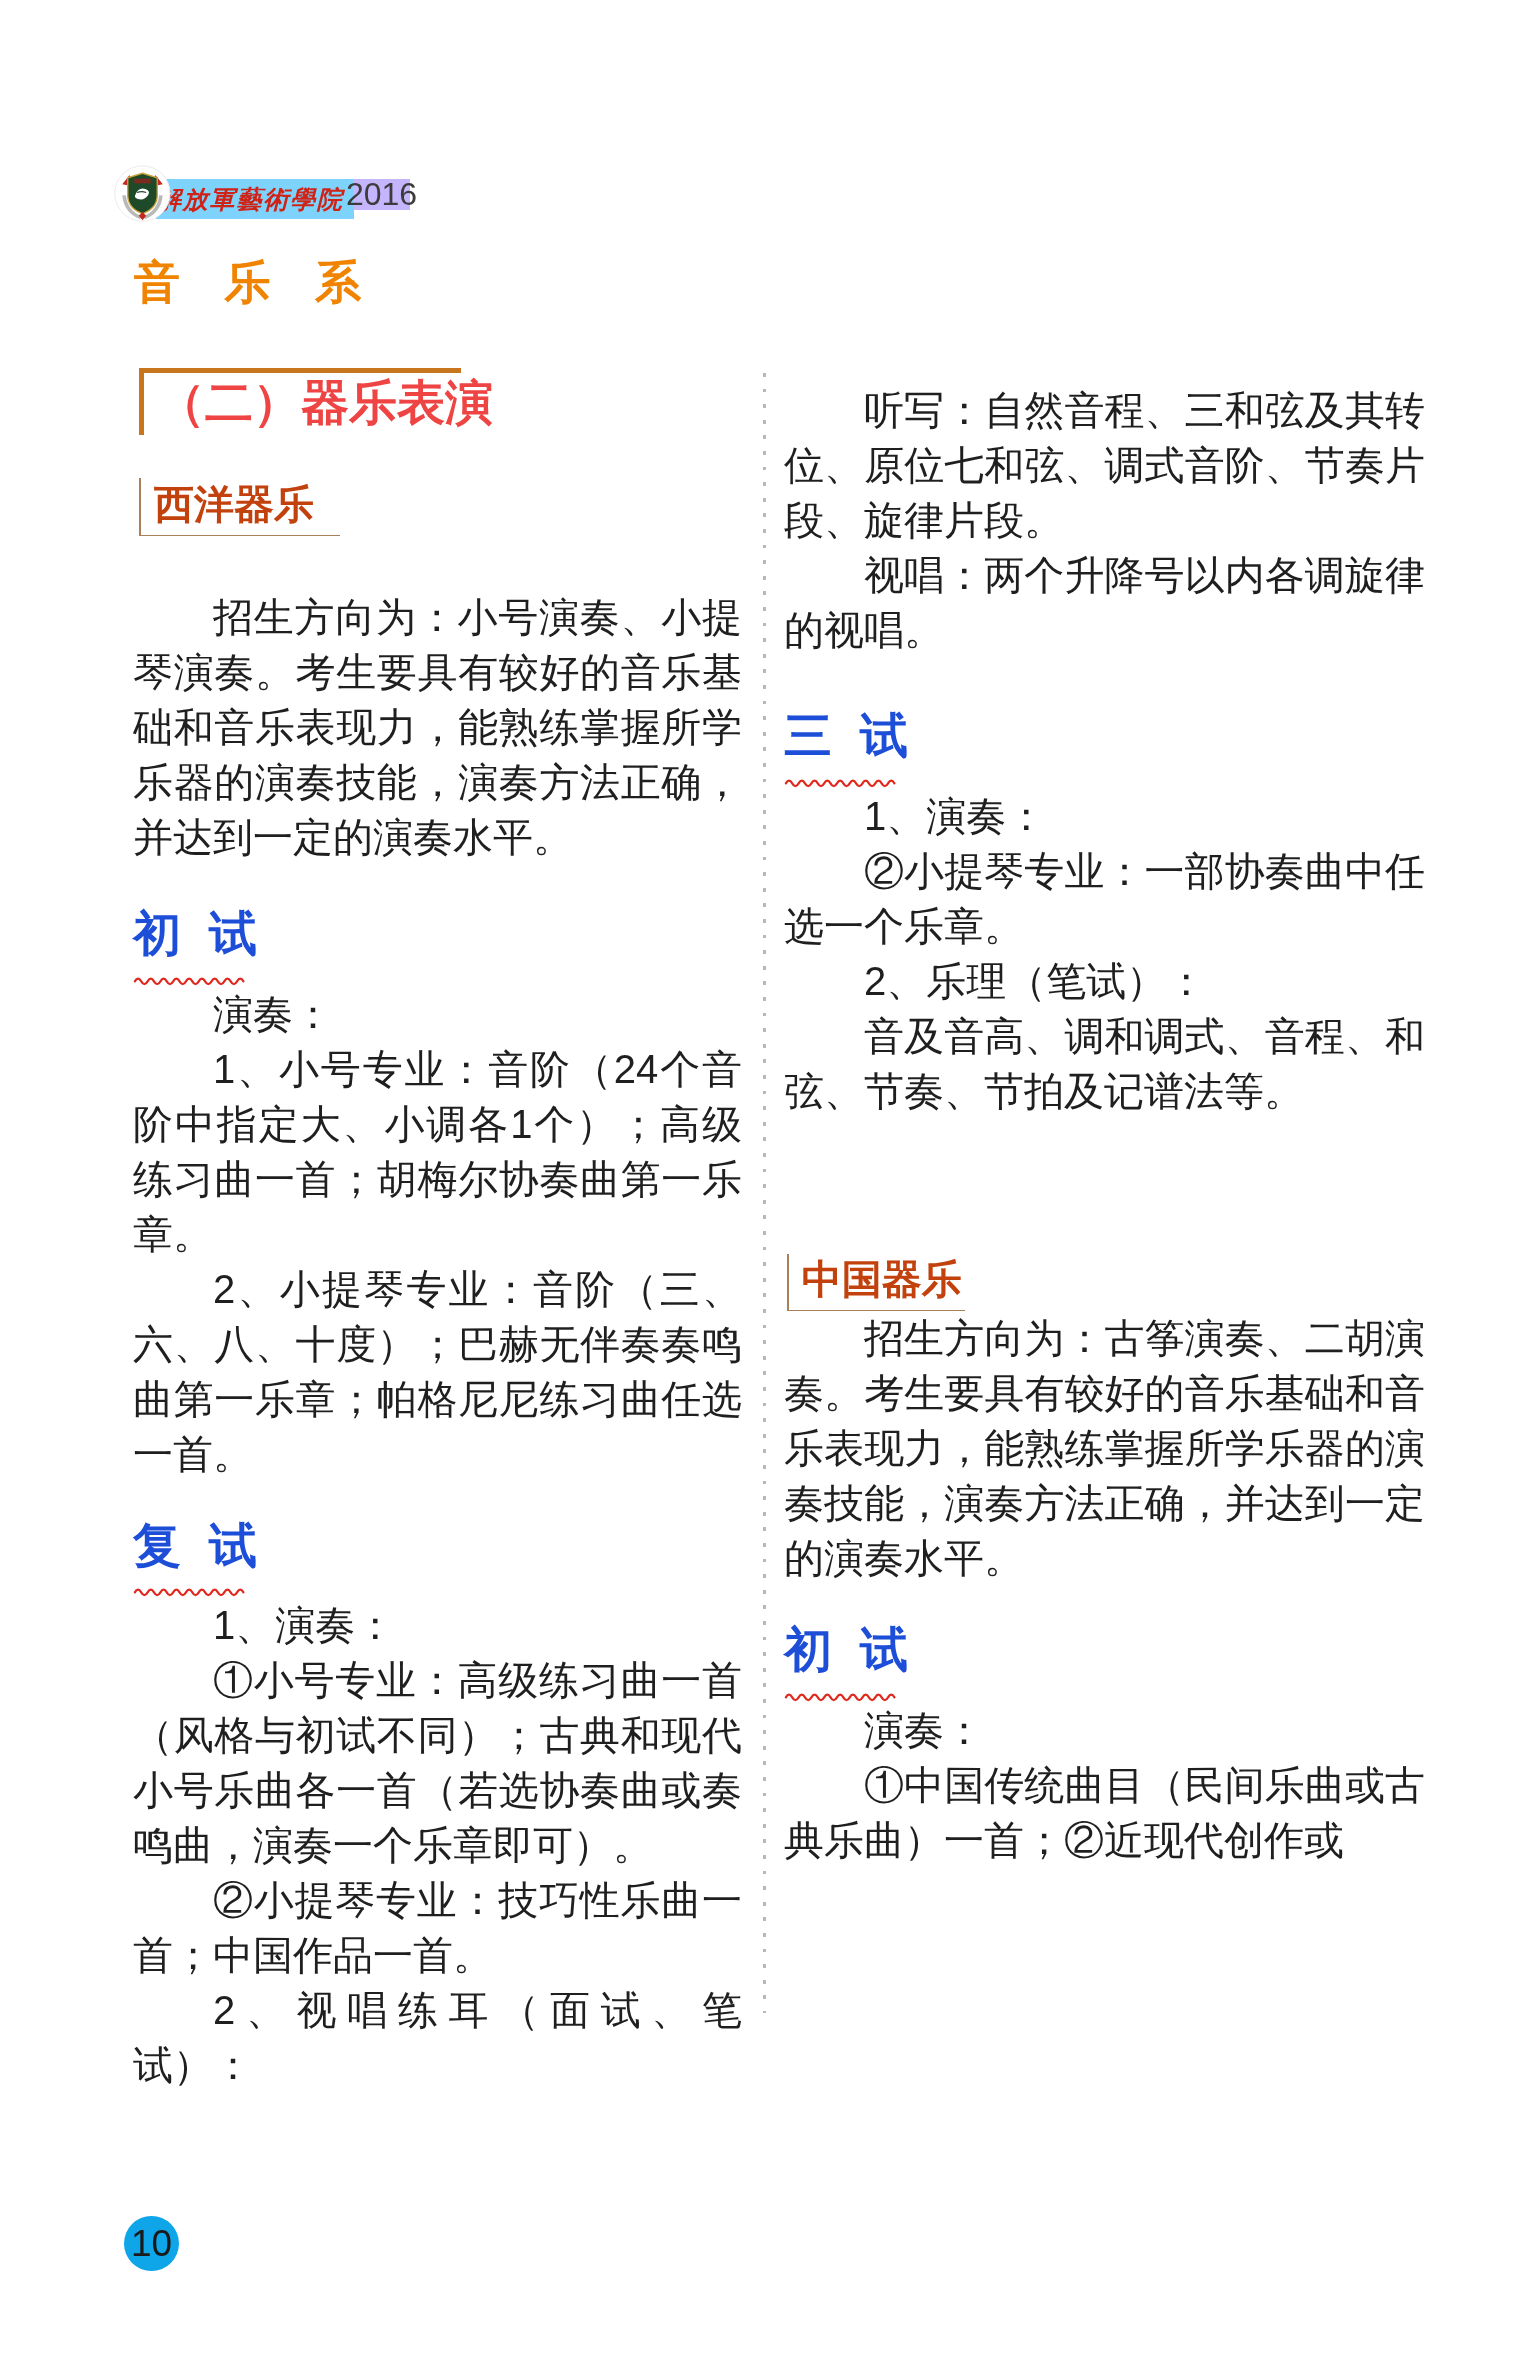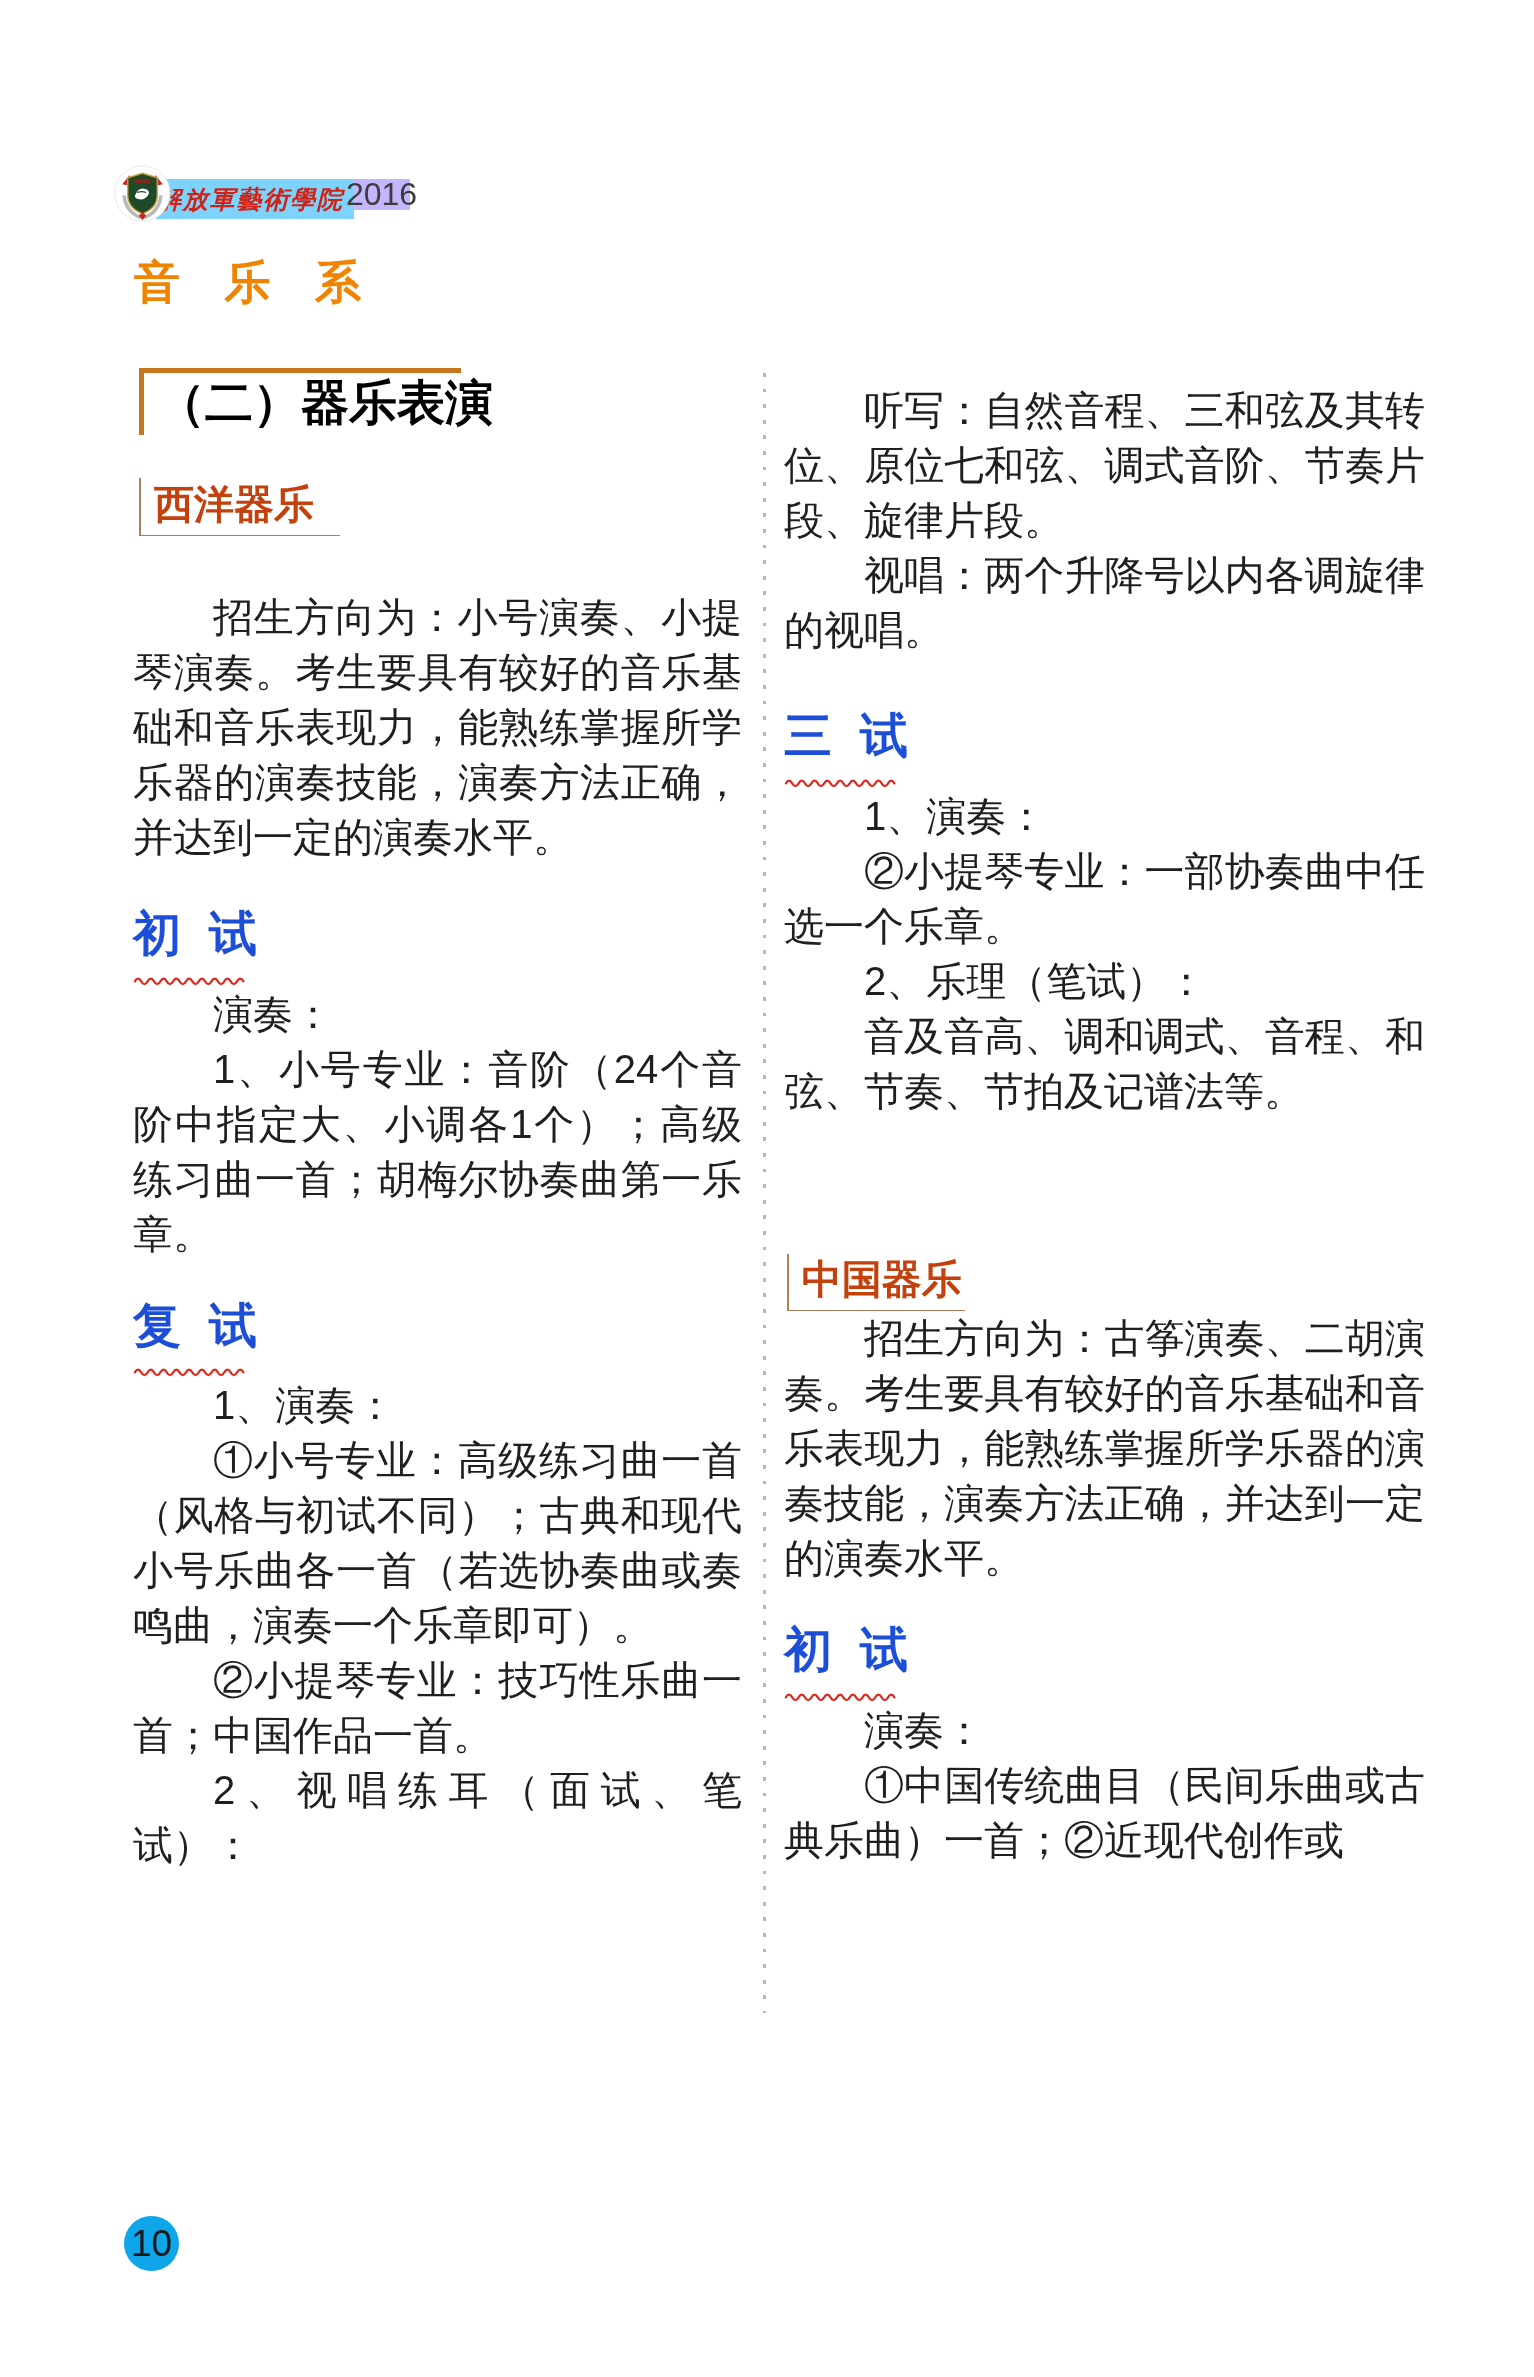--- a/index.html
+++ b/index.html
@@ -36,21 +36,21 @@
     font-family:"Liberation Serif",serif;
     font-size:46px;font-weight:bold;color:#f08300;letter-spacing:16.5px;
     white-space:nowrap;
   }
 
   
   .section-block{position:absolute;left:139px;top:368px;}
   .section-rule{width:322px;height:4.6px;background:#c8761d;}
   .section-inner{border-left:5.5px solid #c8761d;padding:3.7px 0 5.5px 13px;}
   .section-title{
-    font-size:48px;font-weight:bold;color:#000000;line-height:53px;white-space:nowrap;
+    font-size:48px;font-weight:bold;color:#ef4444;line-height:53px;white-space:nowrap;
   }
 
   
   .seg-label{
     display:inline-block;
     border-left:2.7px solid #a9805a;border-bottom:1.8px solid #a9805a;
     padding:3.7px 26px 9.2px 13px;
     font-size:40px;font-weight:bold;color:#c2410c;line-height:44px;
     white-space:nowrap;
   }
@@ -135,20 +135,21 @@
   <div class="col col-left">
     <p>招生方向为：小号演奏、小提琴演奏。考生要具有较好的音乐基础和音乐表现力，能熟练掌握所学乐器的演奏技能，演奏方法正确，并达到一定的演奏水平。</p>
 
     <h3 class="exam-heading mt-exam1-l">初 试</h3>
     <svg class="wavy" width="115" height="13" viewBox="0 0 126 14">
       <path d="M2 8 Q5.5 2 9 8 T16 8 T23 8 T30 8 T37 8 T44 8 T51 8 T58 8 T65 8 T72 8 T79 8 T86 8 T93 8 T100 8 T107 8 T114 8 T121 8" fill="none" stroke="#e0281e" stroke-width="2.4" stroke-linecap="round"></path>
     </svg>
 
     <p class="after-wavy-1">演奏：</p>
     <p>1、小号专业：音阶（24个音阶中指定大、小调各1个）；高级练习曲一首；胡梅尔协奏曲第一乐章。</p>
+    <p>2、小提琴专业：音阶（三、六、八、十度）；巴赫无伴奏奏鸣曲第一乐章；帕格尼尼练习曲任选一首。</p>
 
     <h3 class="exam-heading mt-exam2-l">复 试</h3>
     <svg class="wavy" width="115" height="13" viewBox="0 0 126 14">
       <path d="M2 8 Q5.5 2 9 8 T16 8 T23 8 T30 8 T37 8 T44 8 T51 8 T58 8 T65 8 T72 8 T79 8 T86 8 T93 8 T100 8 T107 8 T114 8 T121 8" fill="none" stroke="#e0281e" stroke-width="2.4" stroke-linecap="round"></path>
     </svg>
 
     <p class="after-wavy-2">1、演奏：</p>
     <p>①小号专业：高级练习曲一首（风格与初试不同）；古典和现代小号乐曲各一首（若选协奏曲或奏鸣曲，演奏一个乐章即可）。</p>
     <p>②小提琴专业：技巧性乐曲一首；中国作品一首。</p>
     <p>2、视唱练耳（面试、笔试）：</p>

